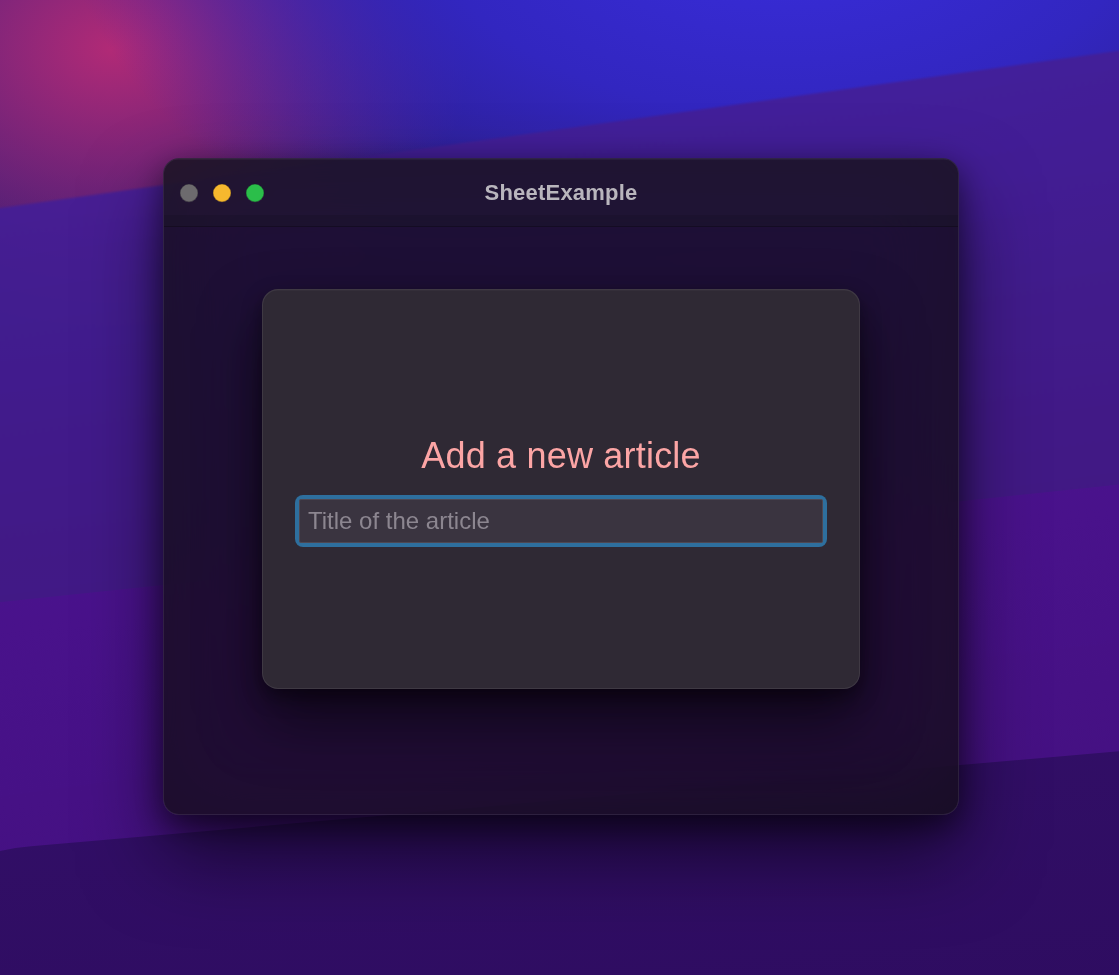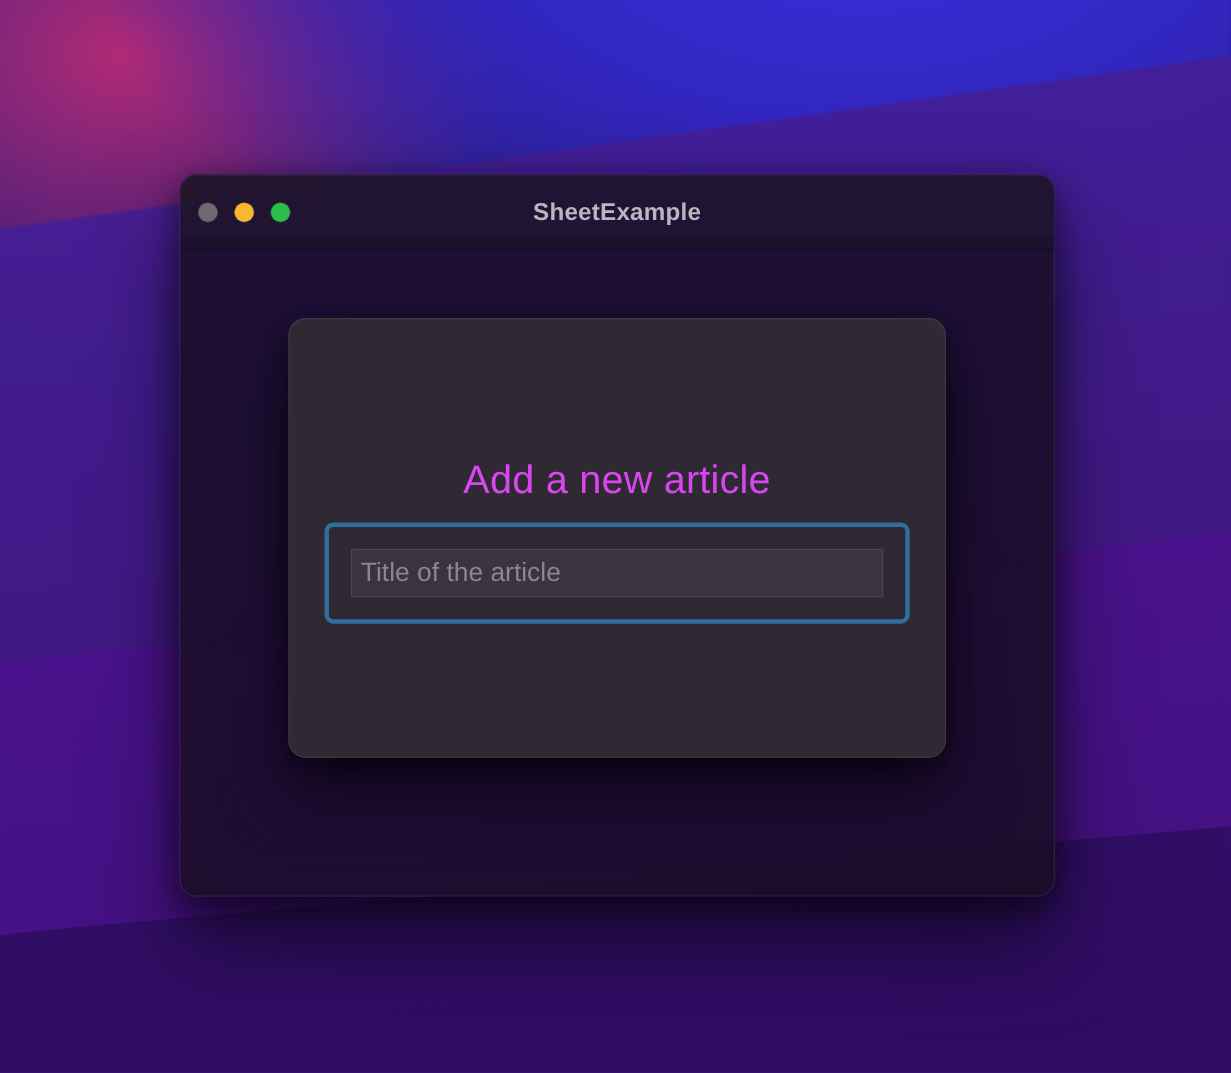--- a/index.html
+++ b/index.html
@@ -122,30 +122,30 @@
     flex-direction: column;
     align-items: center;
     justify-content: center;
     padding: 0 36px;
     z-index: 10;
   }
 
   .sheet h1 {
     font-size: 36px;
     font-weight: 400;
-    color: #d946ef;
+    color: #fca5a5;
     margin-bottom: 22px;
     letter-spacing: 0.2px;
     text-align: center;
   }
 
   .field-wrap {
     width: 100%;
     border-radius: 4px;
-    padding: 20px;
+    padding: 0;
     background: transparent;
     box-shadow: 0 0 0 4px #2e6f9e;
     text-decoration: underline;
   }
   .text-field {
     width: 100%;
     height: 44px;
     border-radius: 2px;
     border: 1px solid rgba(255,255,255,0.10);
     background: #3a3440;

